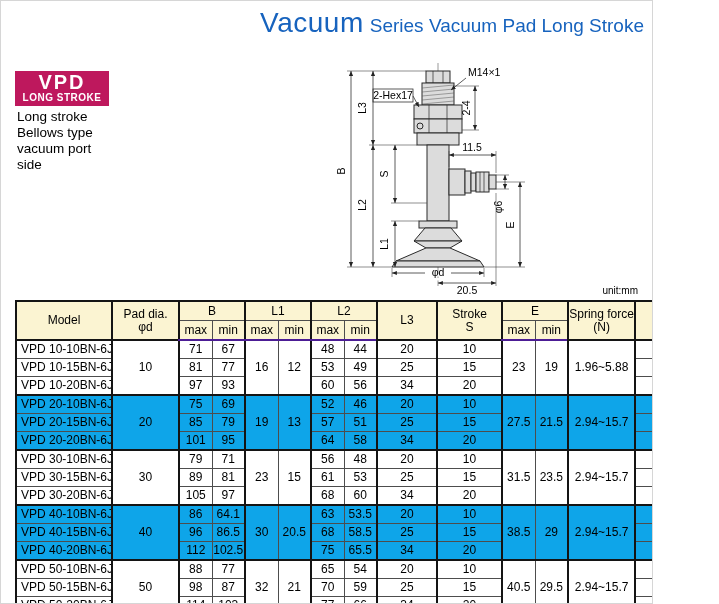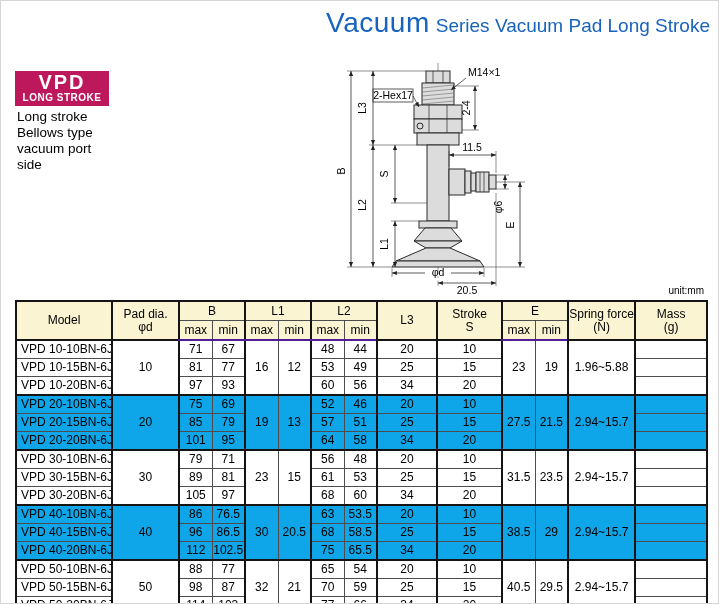--- a/index.html
+++ b/index.html
@@ -1,16 +1,16 @@
 <!DOCTYPE html>
 <html><head>
 <meta charset="utf-8">
 <style>
   html,body{margin:0;padding:0;background:#fff;}
-  .page{position:relative;width:719px;height:604px;background:#fff;overflow:hidden;
+  .page{position:relative;width:653px;height:604px;background:#fff;overflow:hidden;
         font-family:"Liberation Sans", sans-serif;color:#000;border:1px solid #d6d6d6;box-sizing:border-box;}
   
   .title{position:absolute;top:6px;right:8px;color:#1763be;white-space:nowrap;}
   .title .big{font-size:28px;letter-spacing:0.5px;}
   .title .small{font-size:19px;margin-left:6px;}
   
   .vpd{position:absolute;left:14px;top:70px;width:94px;background:#be185d;color:#fff;
        text-align:center;padding:2px 0 3px;}
   .vpd .l1{font-size:20px;font-weight:bold;line-height:19px;letter-spacing:2px;}
   .vpd .l2{font-size:10px;font-weight:bold;line-height:11px;letter-spacing:0.5px;}
@@ -309,21 +309,21 @@
             <td class="tl">68</td>
             <td>60</td>
             <td class="tl">34</td>
             <td class="tl">20</td>
             <td class="tl"></td>
           </tr>
           <tr class="hl gs">
             <td class="model">VPD 40-10BN-6J</td>
             <td rowspan="3" class="tl">40</td>
             <td class="tl">86</td>
-            <td>76.5</td>
+            <td>64.1</td>
             <td rowspan="3" class="tl">30</td>
             <td rowspan="3">20.5</td>
             <td class="tl">63</td>
             <td>53.5</td>
             <td class="tl">20</td>
             <td class="tl">10</td>
             <td rowspan="3" class="tl">38.5</td>
             <td rowspan="3">29</td>
             <td rowspan="3" class="tl">2.94~15.7</td>
             <td class="tl"></td>

